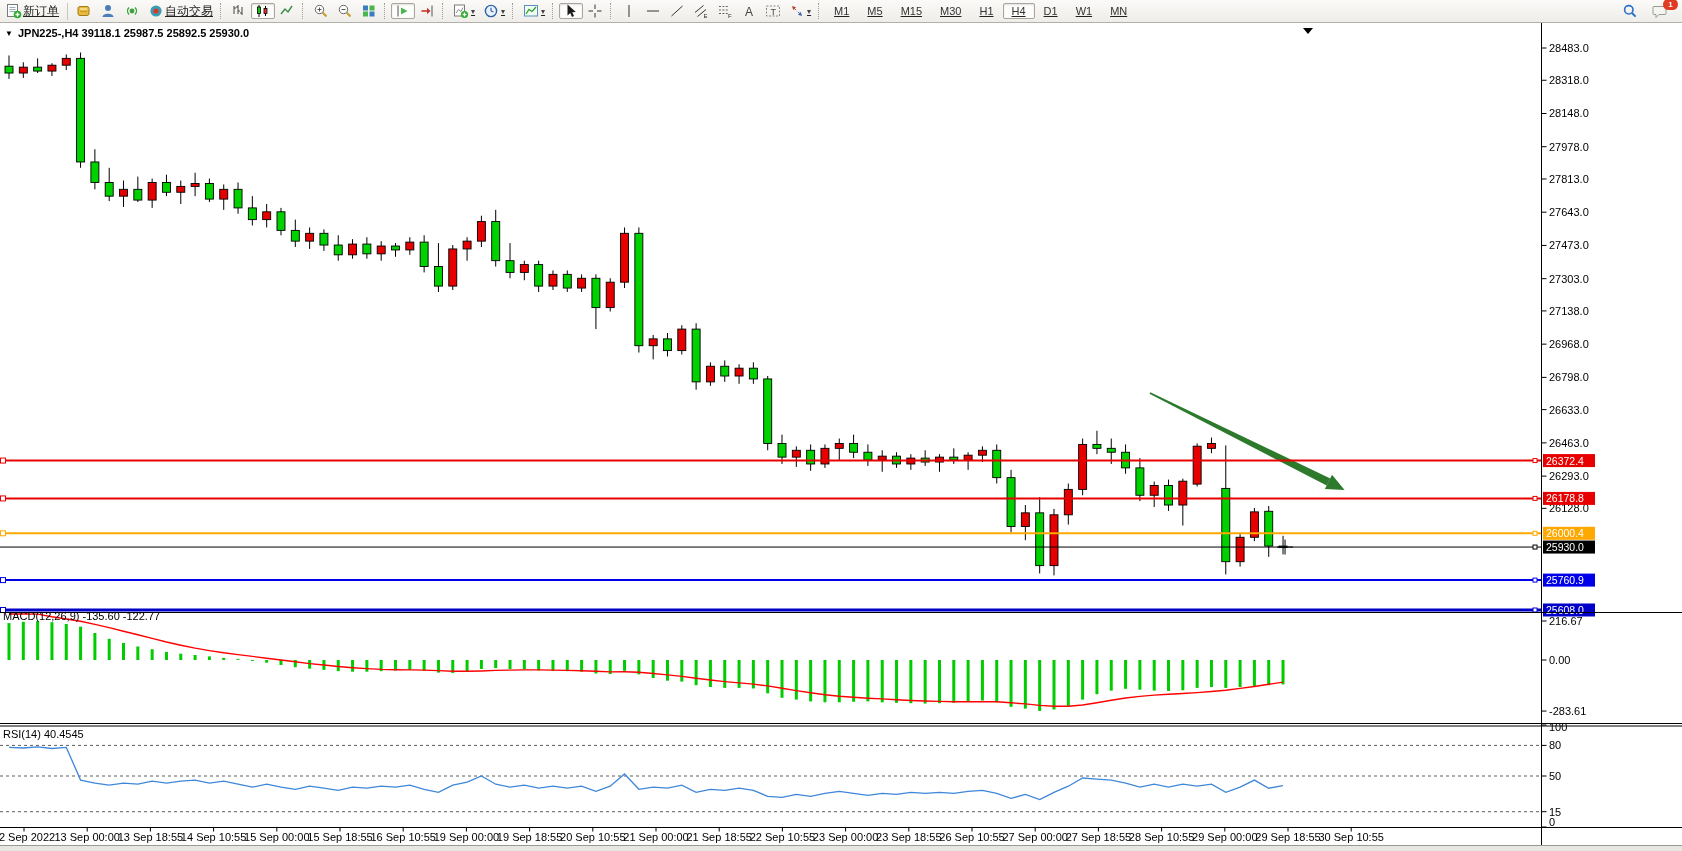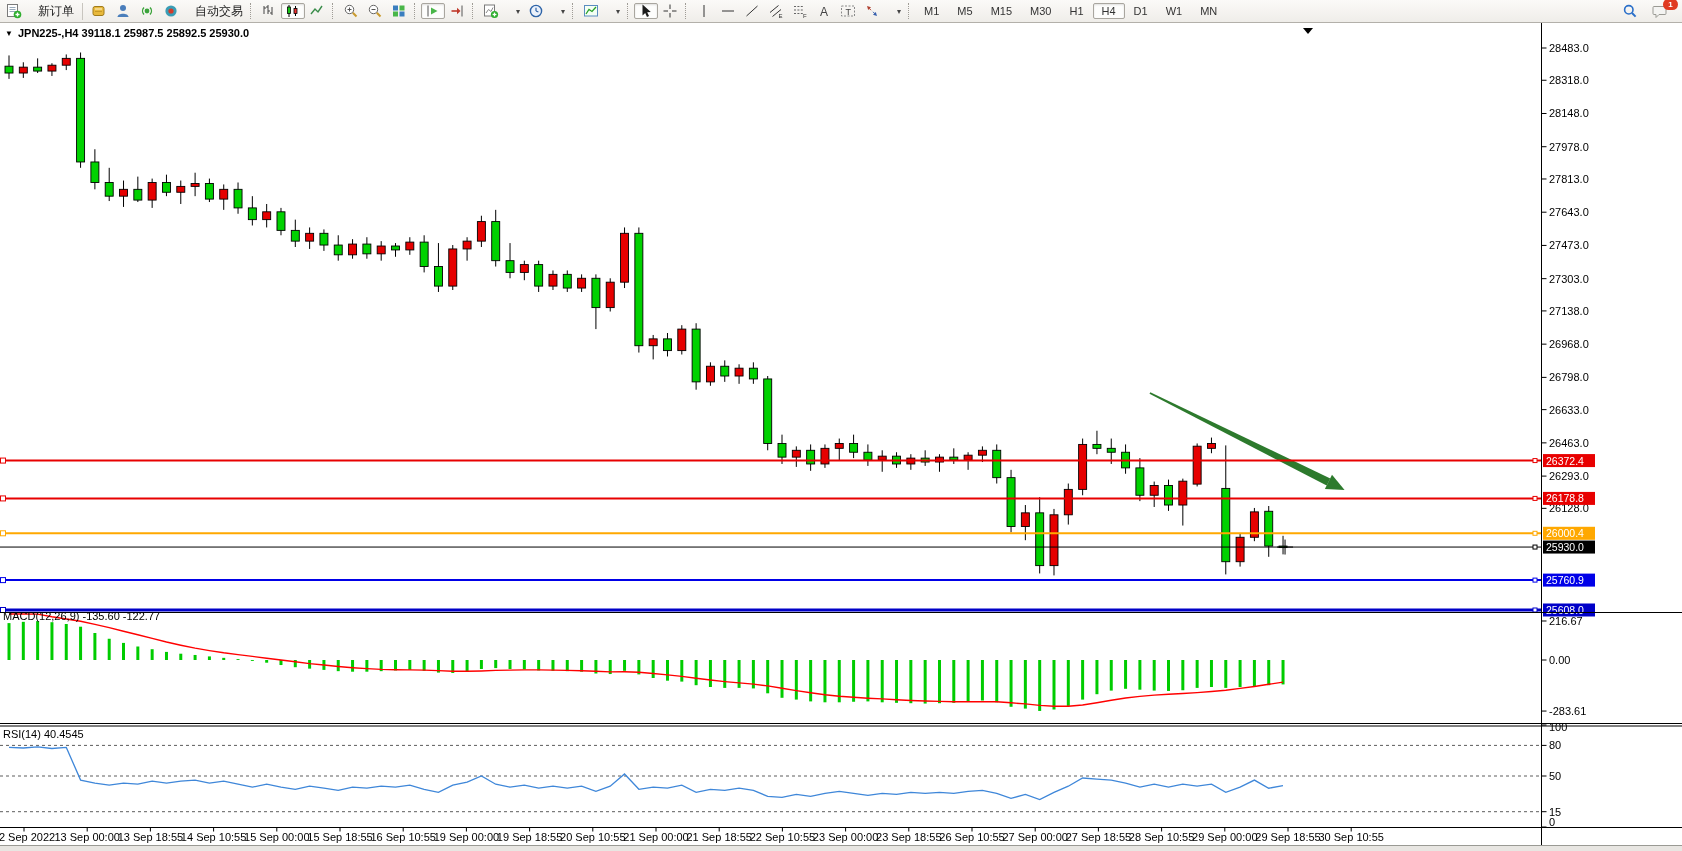--- a/index.html
+++ b/index.html
@@ -1,21 +1,21 @@
 <!DOCTYPE html>
 <html><head>
 <meta charset="utf-8">
 <style>
   html,body{margin:0;padding:0;background:#fff;}
   .app{position:relative;width:1682px;height:851px;overflow:hidden;background:#fff;
        font-family:"Liberation Sans",sans-serif;-webkit-font-smoothing:antialiased;}
   .toolbar{position:absolute;left:0;top:0;width:1682px;height:23px;background:linear-gradient(#fbfaf8,#efede9);
        border-bottom:1px solid #b3b0aa;display:flex;align-items:center;padding:0 2px;box-sizing:border-box;z-index:5;}
-  .tbtn{height:16px;display:flex;align-items:center;gap:16px;padding:0 3px;border:1px solid transparent;
-       background:transparent;font:12px "Liberation Sans",sans-serif;color:#222;cursor:default;border-radius:2px;}
+  .tbtn{height:16px;display:flex;align-items:center;gap:1px;padding:0 3px;border:1px solid transparent;
+       background:transparent;font:12px "Liberation Sans",sans-serif;color:#222;cursor:default;border-radius:2px;text-decoration:underline;}
   .tbtn.pressed{border-color:#a9a69f;background:#fdfdfc;box-shadow:inset 0 1px 2px rgba(0,0,0,.12);}
   .tsep{width:1px;height:17px;background:#c8c5bf;margin:0 4px;flex:0 0 auto;}
   .grip{width:3px;height:16px;border-left:1px dotted #9f9c96;margin:0 3px;flex:0 0 auto;}
   .caret{font-size:8px;color:#444;margin-left:1px;}
   .tficn{width:16px;height:16px;display:block;}
   .tf-label{font:11px "Liberation Sans",sans-serif;color:#333;padding:0 4px;}
   .tbtn.tf{padding:0 4px;justify-content:center;}
   .toolbar-right{margin-left:auto;display:flex;align-items:center;gap:6px;padding-right:8px;}
   .chatwrap{position:relative;}
   .badge{position:absolute;top:-4px;right:-6px;min-width:11px;height:11px;background:#e03a21;color:#fff;

